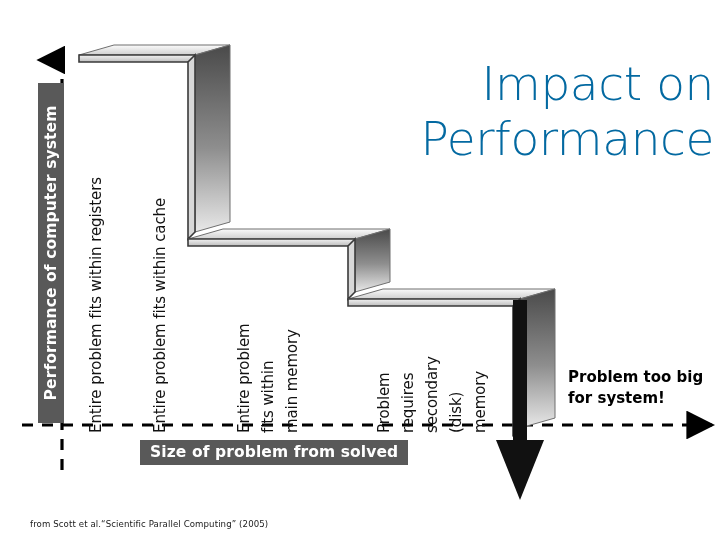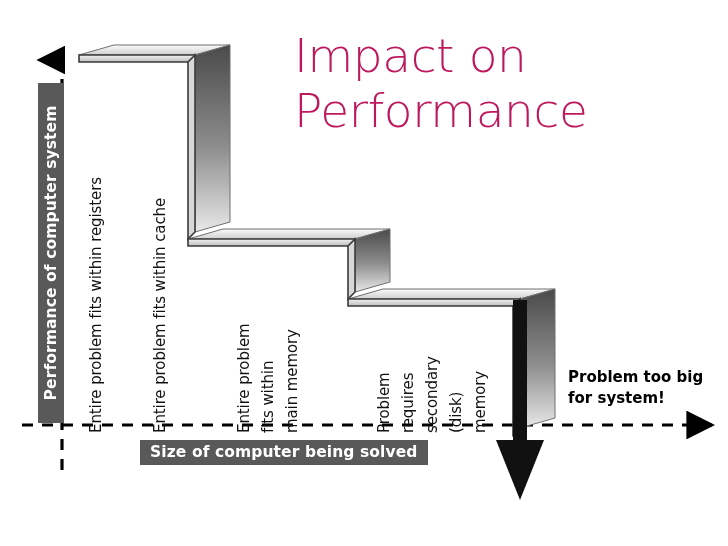--- a/index.html
+++ b/index.html
@@ -20,28 +20,29 @@
     position: absolute;
     left: 0; top: 0;
     width: 728px;
     height: 546px;
   }
 
   
   .title {
     position: absolute;
     right: 14px;
-    top: 28px;
+    top: 56px;
     width: 420px;
+    text-align: right;
     font-family: "DejaVu Sans", sans-serif;
     font-weight: 300;
     font-size: 47px;
     line-height: 1.17;
     letter-spacing: -0.4px;
-    color: #be185d;
+    color: #0369a1;
     white-space: pre-line;
   }
 
   
   #diagram {
     position: absolute;
     left: 0; top: 0;
     width: 728px;
     height: 546px;
   }
@@ -185,33 +186,34 @@
 
       <g>
         <rect x="513" y="300" width="14" height="160" fill="#111111"></rect>
         <polygon points="496,440 544,440 520,500" fill="#111111"></polygon>
       </g>
     </g>
   </svg>
 
   <div class="axis-band" id="yaxis-label">Performance of computer system</div>
 
-  <div class="axis-band" id="xaxis-label">Size of computer being solved</div>
+  <div class="axis-band" id="xaxis-label">Size of problem from solved</div>
 
   <div class="tick" style="left:104px; top:418px;">Entire problem fits within registers</div>
 
   <div class="tick" style="left:168px; top:418px;">Entire problem fits within cache</div>
 
   <div class="tick" style="left:252px; top:418px;">Entire problem</div>
   <div class="tick" style="left:276px; top:418px;">fits within</div>
   <div class="tick" style="left:300px; top:418px;">main memory</div>
 
   <div class="tick" style="left:392px; top:418px;">Problem</div>
   <div class="tick" style="left:416px; top:418px;">requires</div>
   <div class="tick" style="left:440px; top:418px;">secondary</div>
   <div class="tick" style="left:464px; top:418px;">(disk)</div>
   <div class="tick" style="left:488px; top:418px;">memory</div>
 
   <div id="callout">Problem too big
 for system!</div>
 
+  <div id="citation">from Scott et al.“Scientific Parallel Computing” (2005)</div>
 
 </div>
 
 </body></html>

